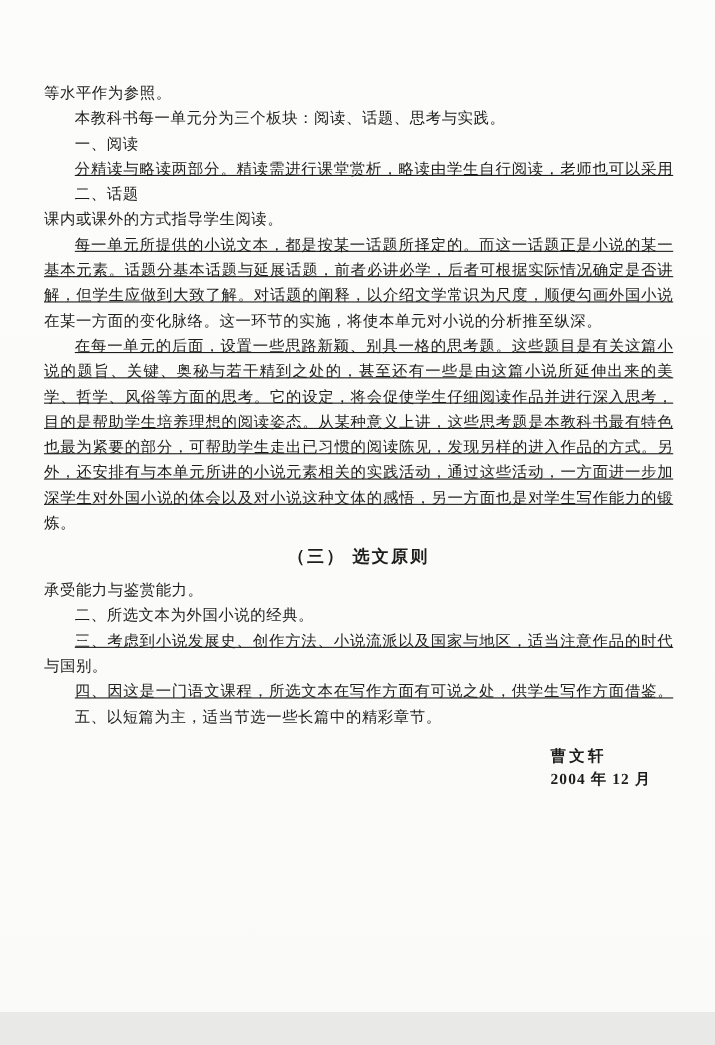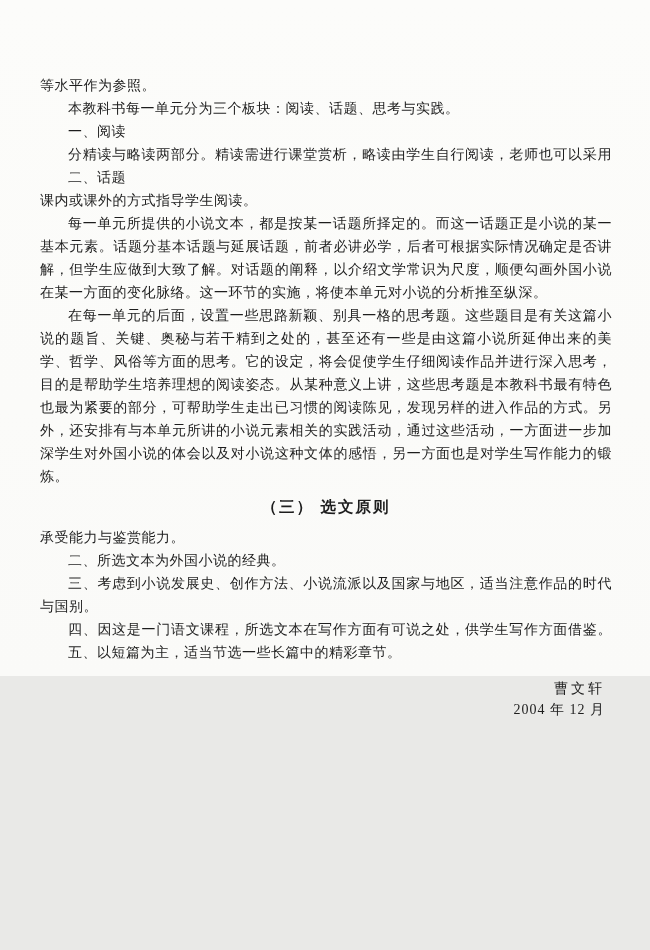--- a/index.html
+++ b/index.html
@@ -9,21 +9,21 @@
   body {
     width: 650px;
     height: 950px;
     overflow: hidden;
     background: #e9e9e7;
     font-family: "Liberation Serif", "DejaVu Serif", serif;
   }
   .page {
     position: relative;
     width: 650px;
-    height: 676px;
+    height: 920px;
     background: linear-gradient(180deg, #fcfcfa 0%, #fbfbf9 60%, #fafaf8 100%);
     box-sizing: border-box;
     padding: 74px 38px 0 40px;
     color: #1d1d1d;
   }
   .doc-body {
     font-size: 14px;
     letter-spacing: 0.5px;
     line-height: 23px;
   }
@@ -31,42 +31,44 @@
     white-space: nowrap;
     text-align: left;
   }
   .line.indent {
     text-indent: 2em;
   }
   .line.fill {
     white-space: normal;
     text-align: justify;
     text-align-last: justify;
+    text-decoration: underline;
   }
   .line.heading {
     text-indent: 0;
     text-align: center;
     text-align-last: center;
     font-family: "Liberation Sans", "DejaVu Sans", sans-serif;
     font-weight: bold;
     font-size: 15.5px;
     letter-spacing: 2px;
     margin-top: 7px;
     margin-bottom: 8px;
   }
   .signature-block {
     margin-top: 14px;
-    margin-right: 7px;
+    margin-right: 20px;
     margin-left: auto;
     width: max-content;
-    text-align: right;
+    text-align: left;
     font-size: 14px;
     letter-spacing: 1px;
     line-height: 21px;
     color: #1d1d1d;
+    font-weight: bold;
   }
   .signature-name {
     letter-spacing: 3px;
   }
 </style>
 </head>
 <body>
 
 <div class="page">
   <div class="doc-body">

